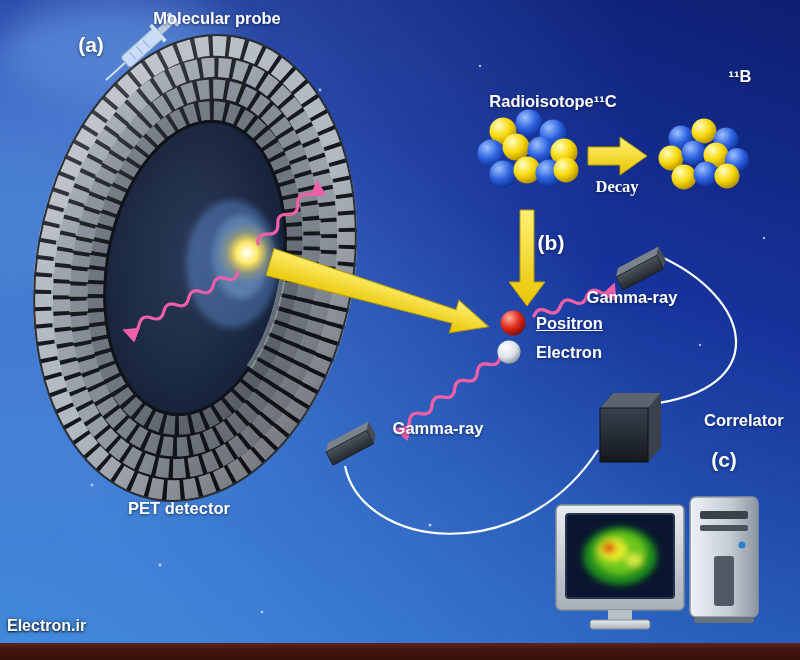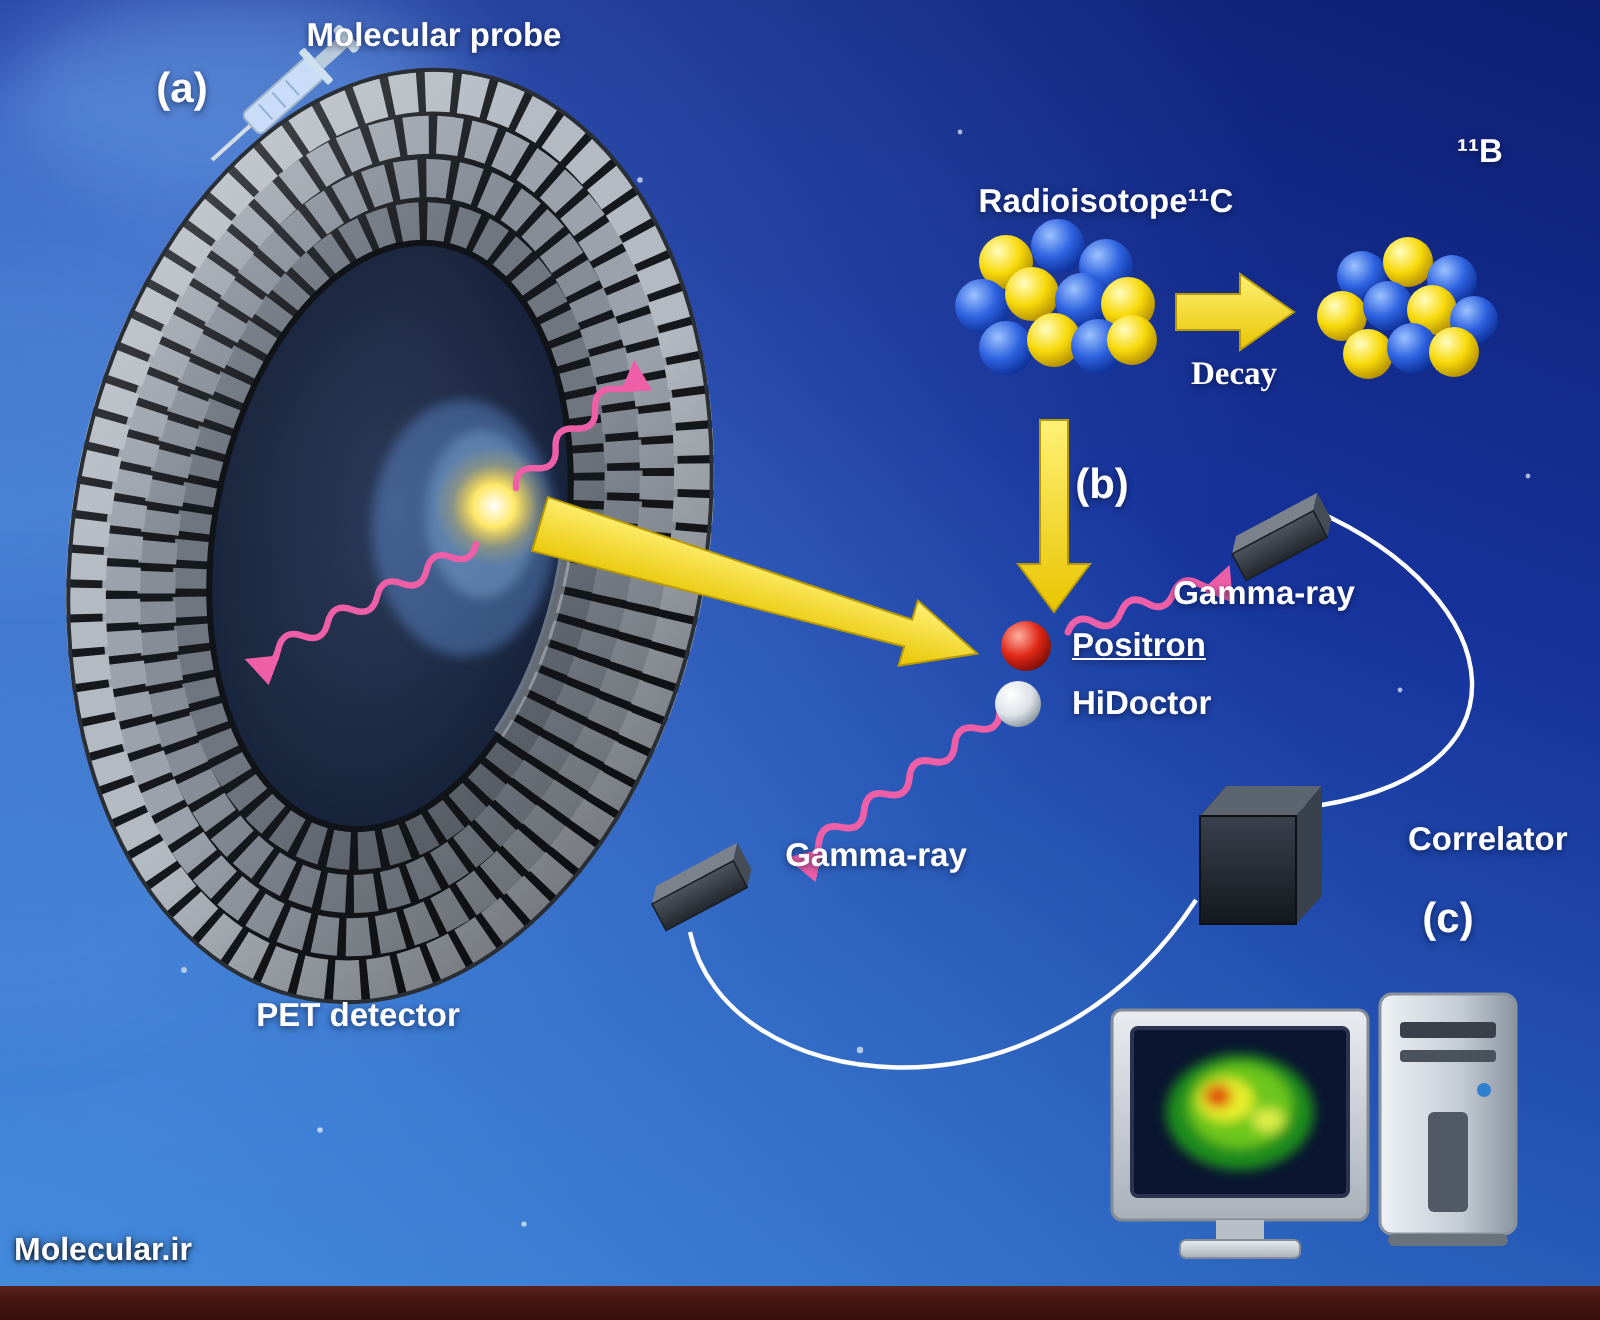--- a/index.html
+++ b/index.html
@@ -250,23 +250,23 @@
   </g>
 </svg>
 
 <div class="lbl ctr" style="left:217px;top:9px;">Molecular probe</div>
 <div class="lbl ctr big" style="left:91px;top:33px;">(a)</div>
 <div class="lbl ctr" style="left:553px;top:68px;margin-top:24px;">Radioisotope¹¹C</div>
 <div class="lbl ctr" style="left:740px;top:67px;">¹¹B</div>
 <div class="lbl ctr" style="left:617px;top:178px;font-family:Liberation Serif, serif;">Decay</div>
 <div class="lbl ctr big" style="left:551px;top:231px;">(b)</div>
 <div class="lbl" style="left:536px;top:314px;text-decoration:underline;">Positron</div>
-<div class="lbl" style="left:536px;top:343px;">HiDoctor</div>
+<div class="lbl" style="left:536px;top:343px;">Electron</div>
 <div class="lbl ctr" style="left:632px;top:288px;">Gamma-ray</div>
 <div class="lbl ctr" style="left:438px;top:419px;">Gamma-ray</div>
 <div class="lbl" style="left:663px;top:411px;margin-left:41px;">Correlator</div>
 <div class="lbl ctr big" style="left:724px;top:448px;">(c)</div>
 <div class="lbl ctr" style="left:179px;top:499px;">PET detector</div>
 
-<div class="watermark">Molecular.ir</div>
+<div class="watermark">Electron.ir</div>
 <div class="footer-bar"></div>
 
 </div>
 
 </body></html>

